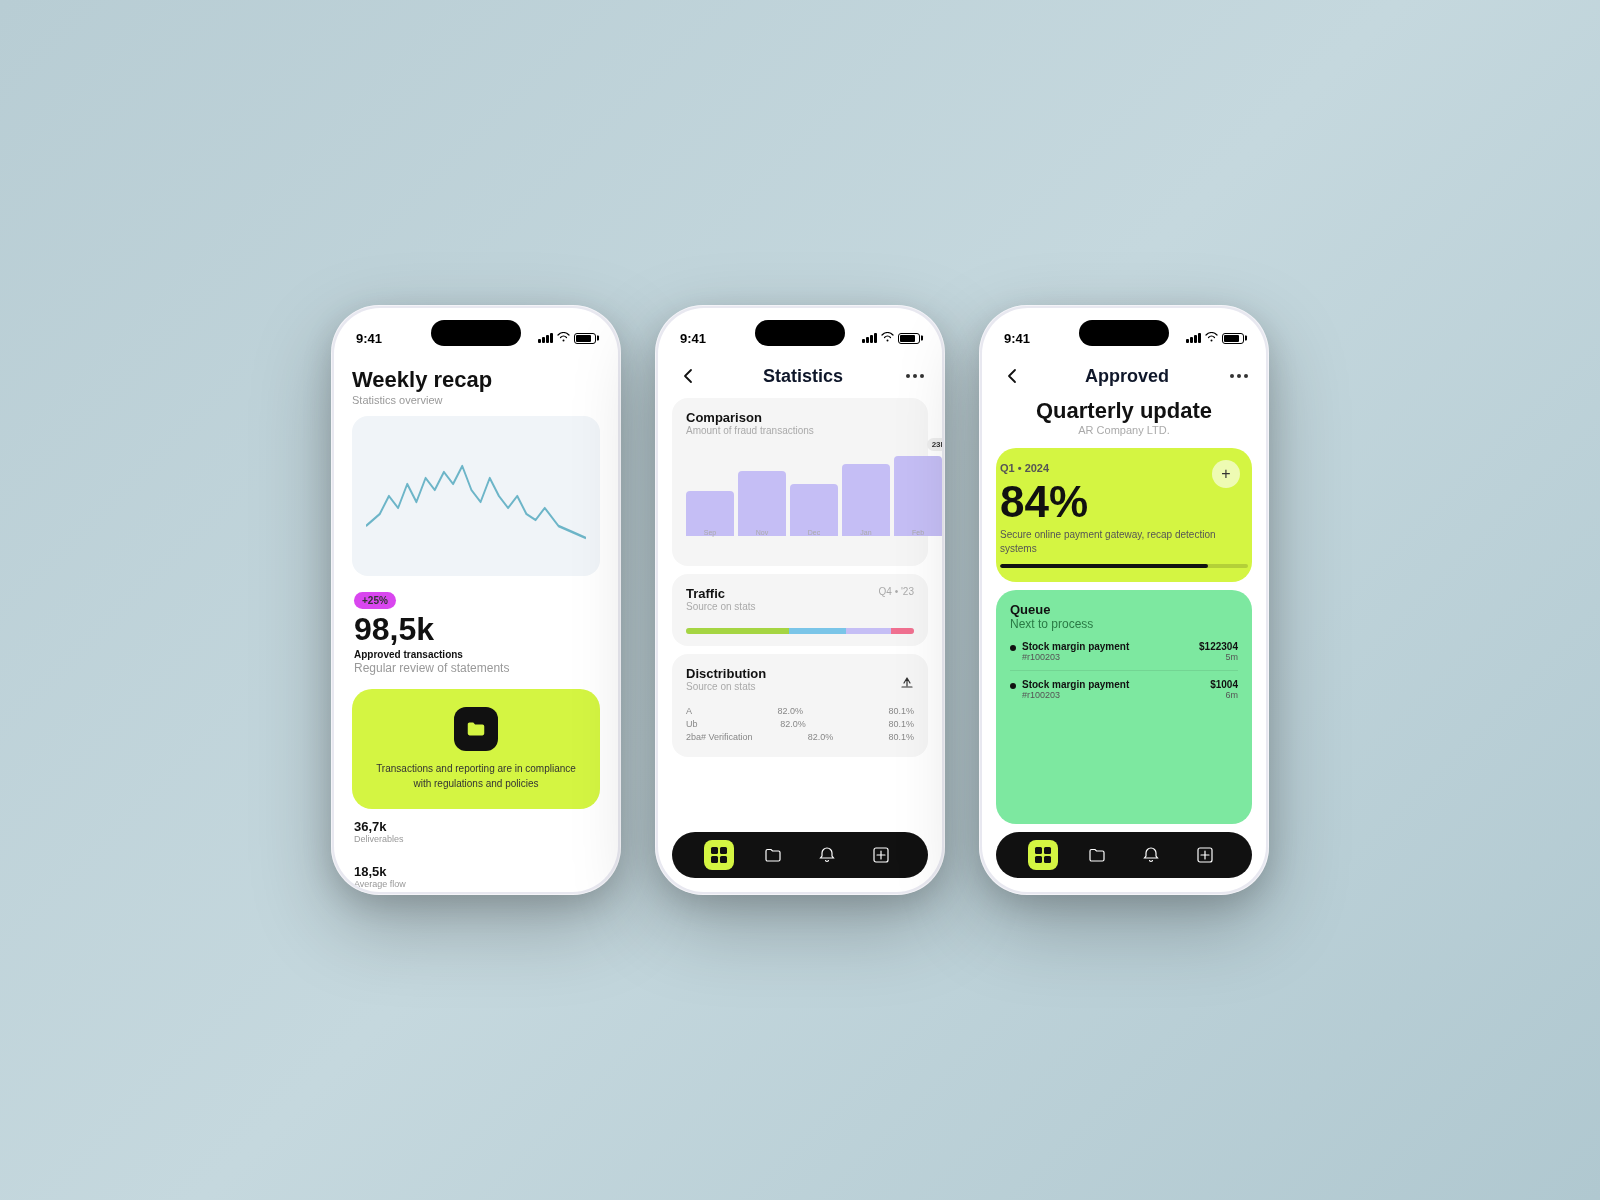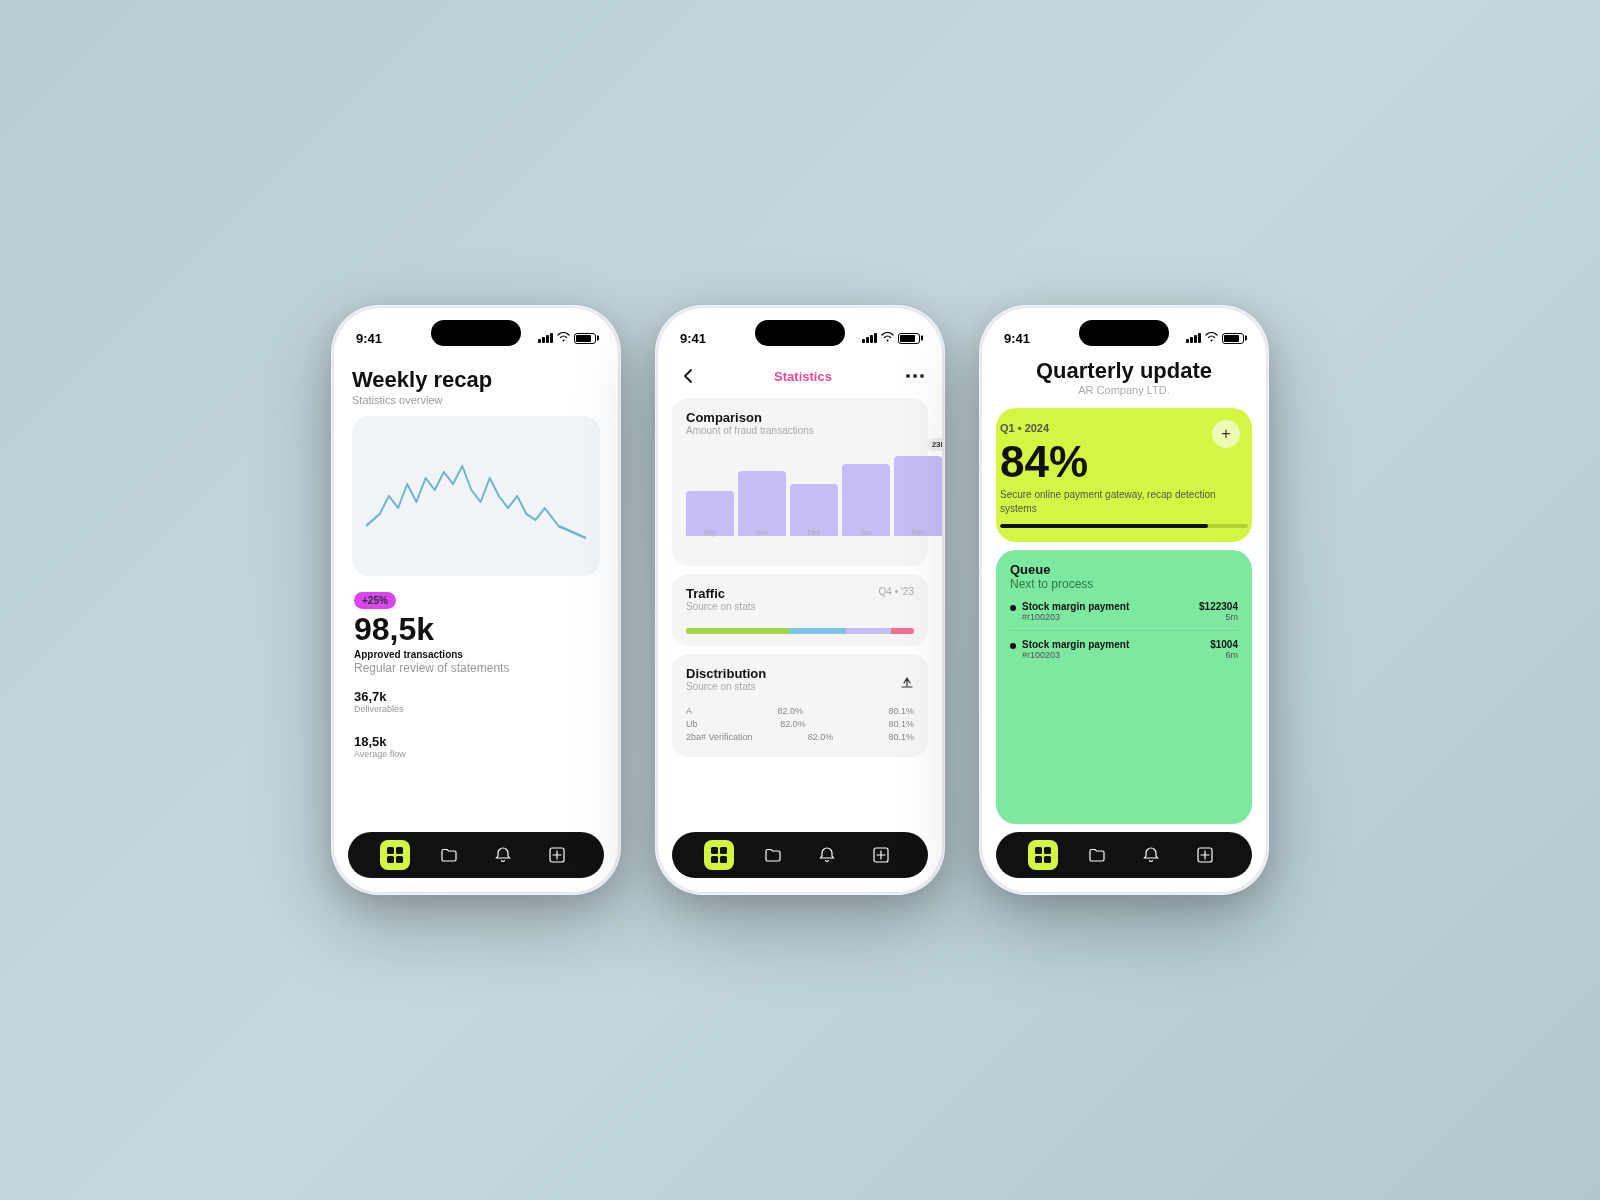--- a/index.html
+++ b/index.html
@@ -300,23 +300,23 @@
 
     .header-back {
       width: 24px;
       height: 24px;
       display: flex;
       align-items: center;
       justify-content: center;
     }
 
     .header-title {
-      font-size: 13px;
+      font-size: 18px;
       font-weight: 600;
-      color: #ec4899;
+      color: #0f172a;
     }
 
     .header-dots {
       display: flex;
       gap: 3px;
       align-items: center;
     }
 
     .header-dots span {
       width: 4px;
@@ -640,20 +640,28 @@
           </svg>
         </div>
 
         <div style="padding: 4px 2px;">
           <span class="badge-green">+25%</span>
           <div class="stat-number">98,5k</div>
           <div class="stat-label">Approved transactions</div>
           <div class="stat-desc">Regular review of statements</div>
         </div>
 
+        <div class="yellow-card">
+          <div class="folder-icon-circle">
+            <svg viewBox="0 0 24 24" fill="#d4f542">
+              <path d="M3 7c0-1.1.9-2 2-2h4l2 2h8a2 2 0 012 2v8a2 2 0 01-2 2H5a2 2 0 01-2-2V7z"></path>
+            </svg>
+          </div>
+          <div class="card-text">Transactions and reporting are in compliance with regulations and policies</div>
+        </div>
 
         <div class="bottom-stats" style="margin-top: 6px; flex-direction: column;">
           <div class="bottom-stat">
             <span class="bottom-stat-num">36,7k</span>
             <span class="bottom-stat-label">Deliverables</span>
           </div>
           <div class="bottom-stat">
             <span class="bottom-stat-num">18,5k</span>
             <span class="bottom-stat-label">Average flow</span>
           </div>
@@ -876,20 +884,33 @@
               <path d="M3.5 5.5C4.4 4.6 5.4 4 6.5 4s2.1.6 3 1.5" stroke="#000" stroke-width="1.2" fill="none" stroke-linecap="round"></path>
               <path d="M1 3C2.7 1.4 4.5.5 6.5.5S10.3 1.4 12 3" stroke="#000" stroke-width="1.2" fill="none" stroke-linecap="round"></path>
             </svg>
           </span>
           <div class="battery">
             <div class="battery-fill"></div>
           </div>
         </div>
       </div>
 
+      <div class="phone2-header">
+        <div class="header-back">
+          <svg width="10" height="16" viewBox="0 0 10 16" fill="none">
+            <path d="M8 2L2 8l6 6" stroke="#111" stroke-width="1.8" stroke-linecap="round" stroke-linejoin="round"></path>
+          </svg>
+        </div>
+        <span class="header-title">Approved</span>
+        <div class="header-dots">
+          <span></span>
+            <span></span>
+            <span></span>
+        </div>
+      </div>
 
       <div class="phone3-content">
 
         <div>
           <div class="quarterly-title">Quarterly update</div>
           <div class="quarterly-company">AR Company LTD.</div>
         </div>
 
         <div class="yellow-big-card">
           <div class="q1-label">Q1 • 2024</div>

